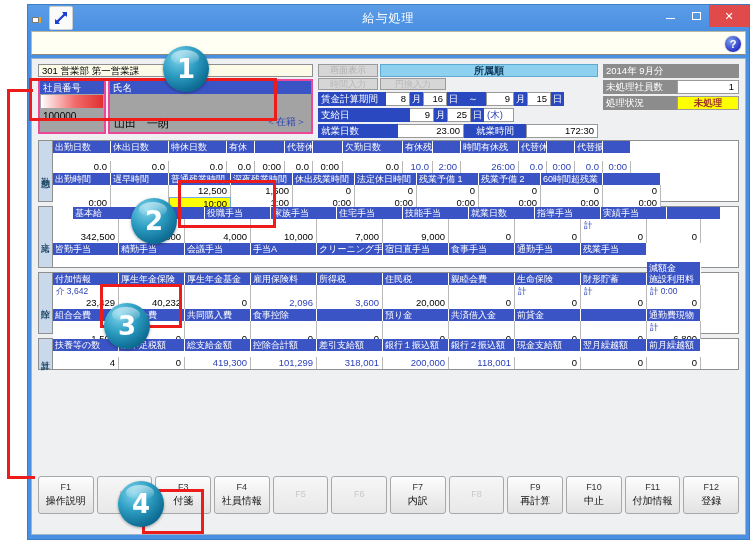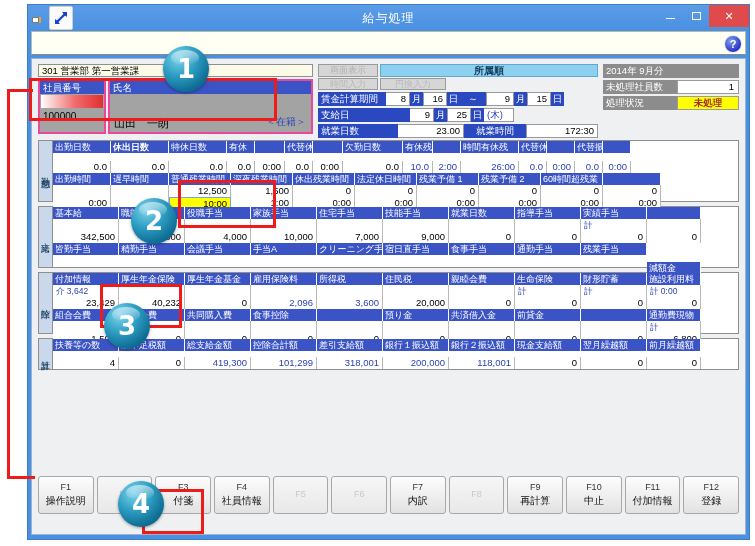--- a/index.html
+++ b/index.html
@@ -282,21 +282,21 @@
         </div>
       </div>
 
       <div class="block" style="height:62px">
         <div class="vlabel">
           <span>勤怠他</span>
         </div>
         <div class="rows">
           <div class="grow" id="att-h1">
               <div class="gh" style="flex: 0 0 58px;">出勤日数</div>
-              <div class="gh" style="flex: 0 0 58px; font-weight: bold;">休出日数</div>
+              <div class="gh" style="flex: 0 0 58px;">休出日数</div>
               <div class="gh" style="flex: 0 0 58px;">特休日数</div>
               <div class="gh" style="flex: 0 0 28px;">有休</div>
               <div class="gh" style="flex: 0 0 30px;"></div>
               <div class="gh" style="flex: 0 0 28px;">代替休</div>
               <div class="gh" style="flex: 0 0 30px;"></div>
               <div class="gh" style="flex: 0 0 60px;">欠勤日数</div>
               <div class="gh" style="flex: 0 0 30px;">有休残</div>
               <div class="gh" style="flex: 0 0 28px;"></div>
               <div class="gh" style="flex: 0 0 58px;">時間有休残</div>
               <div class="gh" style="flex: 0 0 28px;">代替休残</div>
@@ -359,21 +359,21 @@
             </div>
         </div>
       </div>
 
       <div class="block" style="height:62px">
         <div class="vlabel">
           <span>支給</span>
         </div>
         <div class="rows">
           <div class="grow" id="pay-h1">
-              <div class="gh" style="flex: 0 0 66px;">基本給</div>
+              <div class="gh" style="flex: 0 0 66px; margin-left: 20px;">基本給</div>
               <div class="gh" style="flex: 0 0 66px;">職能給</div>
               <div class="gh" style="flex: 0 0 66px;">役職手当</div>
               <div class="gh" style="flex: 0 0 66px;">家族手当</div>
               <div class="gh" style="flex: 0 0 66px;">住宅手当</div>
               <div class="gh" style="flex: 0 0 66px;">技能手当</div>
               <div class="gh" style="flex: 0 0 66px;">就業日数</div>
               <div class="gh" style="flex: 0 0 66px;">指導手当</div>
               <div class="gh" style="flex: 0 0 66px;">実績手当</div>
               <div class="gh" style="flex: 0 0 54px;"></div>
             </div>

